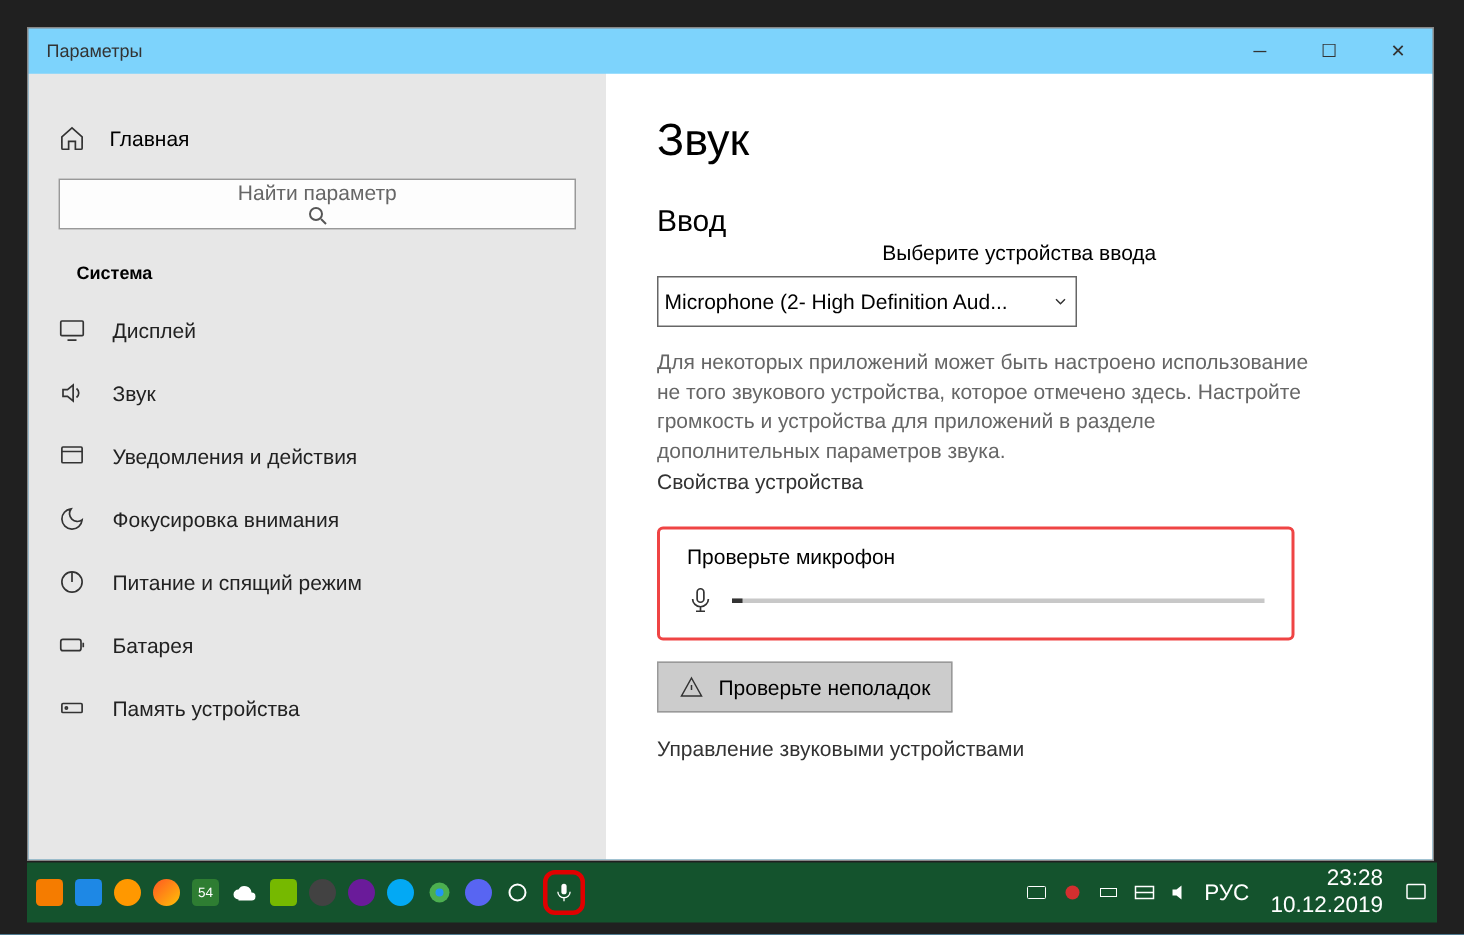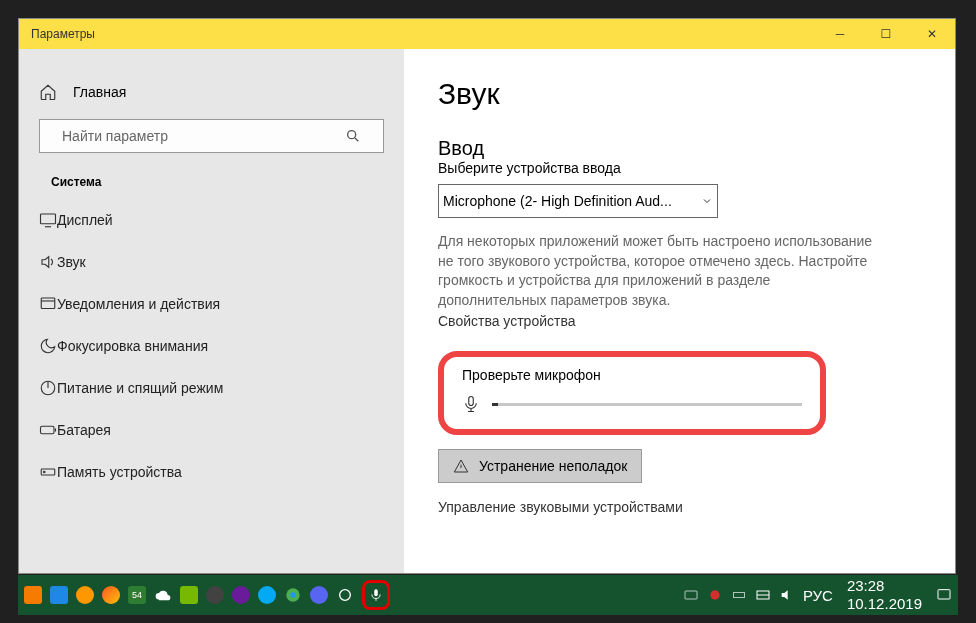--- a/index.html
+++ b/index.html
@@ -1,49 +1,49 @@
 <!DOCTYPE html>
 <html><head>
 <meta charset="utf-8">
 <style>
   * { box-sizing: border-box; margin: 0; padding: 0; font-family: "Segoe UI", Arial, sans-serif; }
   body { width: 976px; height: 623px; background: #202020; overflow: hidden; position: relative; }
-  .outer { position: absolute; left: 18px; top: 18px; width: 938px; height: 556px; border: 1px solid #888; background: #fde047; display: flex; flex-direction: column; }
+  .outer { position: absolute; left: 18px; top: 18px; width: 938px; height: 556px; border: 1px solid #888; background: #7dd3fc; display: flex; flex-direction: column; }
   .titlebar { height: 30px; display: flex; align-items: center; padding-left: 12px; font-size: 12px; color: #333; position: relative; }
   .winctl { position: absolute; right: 0; top: 0; display: flex; }
   .winbtn { width: 46px; height: 30px; display: flex; align-items: center; justify-content: center; font-size: 12px; color: #333; }
   .content { flex: 1; display: flex; overflow: hidden; }
   .sidebar { width: 385px; background: #e7e7e7; padding-top: 28px; }
   .home { display: flex; align-items: center; gap: 16px; padding: 6px 20px 18px; font-size: 14px; }
   .home svg { width: 18px; height: 18px; }
-  .search { margin: 0 20px 22px; height: 34px; border: 1px solid #999; background: #fdfdfd; display: flex; align-items: center; padding: 0 22px; font-size: 14px; color: #666; justify-content: space-between; }
+  .search { margin: 0 20px 22px; height: 34px; border: 1px solid #999; background: #fdfdfd; display: flex; align-items: center; padding: 0 22px; font-size: 14px; color: #666; justify-content: space-between; flex-direction: column; }
   .search svg { width: 16px; height: 16px; }
   .section-title { padding: 0 32px 10px; font-size: 12px; font-weight: 600; }
-  .navitem { display: flex; align-items: center; padding: 12px 20px; font-size: 14px; color: #222; }
+  .navitem { display: flex; align-items: center; gap: 18px; padding: 12px 20px; font-size: 14px; color: #222; }
   .navitem svg { width: 18px; height: 18px; flex: 0 0 18px; }
   .main { flex: 1; padding: 28px 34px 10px; background: #fff; overflow: hidden; }
   .page-title { font-size: 30px; font-weight: 400; margin-bottom: 26px; }
   .h2 { font-size: 20px; font-weight: 400; }
-  .label { font-size: 14px; margin-bottom: 8px; }
+  .label { font-size: 14px; margin-bottom: 8px; text-align: center; }
   .select { width: 280px; height: 34px; border: 1px solid #666; display: flex; align-items: center; justify-content: space-between; padding: 0 4px; font-size: 14px; margin-bottom: 14px; }
   .desc { font-size: 14px; color: #666; line-height: 1.4; max-width: 440px; margin-bottom: 3px; }
   .link { font-size: 14px; color: #333; margin-bottom: 22px; }
-  .testbox { border: 6px solid #ef4444; border-radius: 19px; padding: 10px 18px 14px; margin-bottom: 14px; width: 388px; }
+  .testbox { border: 2px solid #ef4444; border-radius: 4px; padding: 10px 18px 14px; margin-bottom: 14px; width: 425px; }
   .testbox .tlabel { font-size: 14px; margin-bottom: 10px; }
   .microw { display: flex; align-items: center; gap: 12px; }
   .track { flex: 1; height: 3px; background: #c8c8c8; position: relative; }
   .track .fill { position: absolute; left: 0; top: 0; height: 100%; width: 2%; background: #333; }
   .btn { display: inline-flex; align-items: center; gap: 10px; height: 34px; border: 1px solid #999; background: #ccc; padding: 0 14px; font-size: 14px; margin-bottom: 16px; }
   .taskbar { position: absolute; left: 18px; right: 18px; bottom: 8px; height: 40px; background: #14532d; display: flex; align-items: center; justify-content: space-between; padding: 0 6px; }
   .tray { display: flex; align-items: center; gap: 8px; }
   .ticon { width: 18px; height: 18px; border-radius: 3px; display: flex; align-items: center; justify-content: center; }
   .tray-right { display: flex; align-items: center; gap: 8px; color: #fff; font-size: 15px; }
   .tray-right .tright-icon { width: 16px; height: 16px; }
   .mic-hl { border: 3px solid #e10000; border-radius: 8px; padding: 3px 4px; display: flex; align-items: center; justify-content: center; }
-  .clock { text-align: left; line-height: 1.2; margin: 0 6px; }
+  .clock { text-align: right; line-height: 1.2; margin: 0 6px; }
 </style>
 </head>
 <body>
 
 <div class="outer">
   <div class="titlebar">
     <span>Параметры</span>
     <div class="winctl">
       <div class="winbtn">─</div>
       <div class="winbtn">☐</div>
@@ -141,21 +141,21 @@
               <div class="fill"></div>
             </div>
         </div>
       </div>
 
       <div class="btn">
         <svg width="16" height="16" viewBox="0 0 24 24" fill="none" stroke="#333" stroke-width="1.5">
             <path d="M12 3l10 18H2L12 3z"></path>
             <path d="M12 10v5M12 18h.01"></path>
           </svg>
-        <span>Устранение неполадок</span>
+        <span>Проверьте неполадок</span>
       </div>
       <div class="link">Управление звуковыми устройствами</div>
     </div>
   </div>
 </div>
 
 <div class="taskbar">
   <div class="tray">
     <div class="ticon" style="background:#f57c00"></div>
     <div class="ticon" style="background:#1e88e5"></div>

